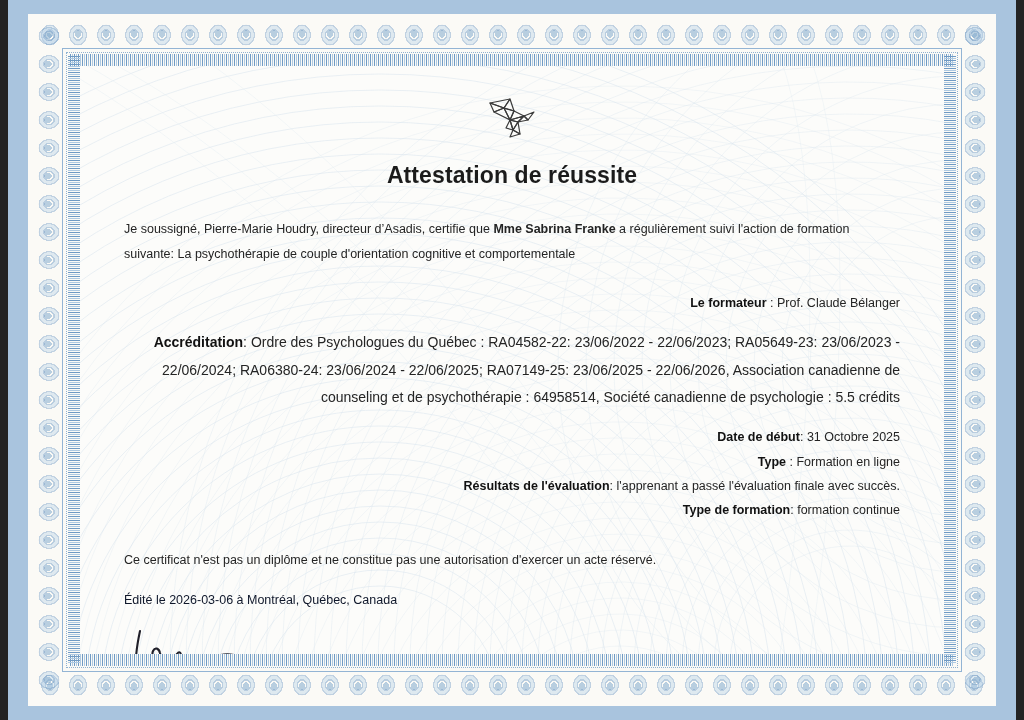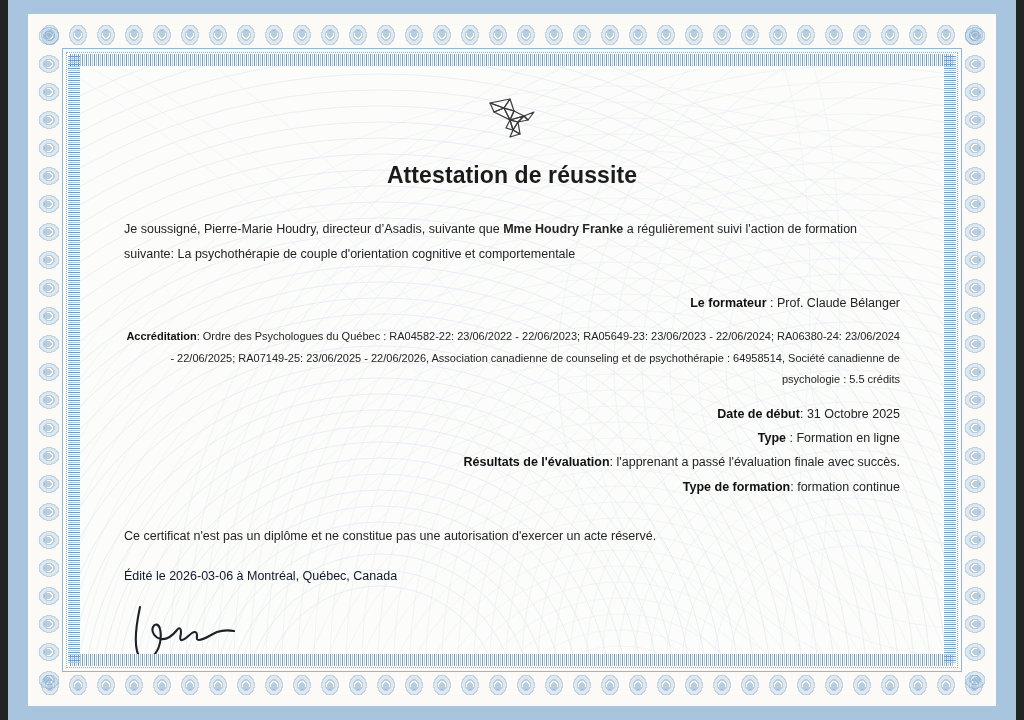--- a/index.html
+++ b/index.html
@@ -193,21 +193,21 @@
     margin-top: 24px;
     font-size: 12.5px;
     line-height: 1.95;
     color: #242424;
     text-align: right;
   }
   .details .row { margin: 0; }
   .details .k { font-weight: bold; color: #111; }
 
   .accred-line {
-    font-size: 11px;
+    font-size: 14px;
     line-height: 1.95;
     color: #242424;
   }
 
   .disclaimer {
     margin-top: 30px;
     font-size: 12.5px;
     color: #242424;
   }
   .issued {
@@ -337,21 +337,21 @@
               <path d="M30 26 L38 28 L33 36 Z"></path>
               <path d="M33 36 L38 28 L40 40 Z"></path>
               <path d="M33 36 L40 40 L30 43 Z"></path>
               <path d="M30 26 L33 36 L26 34 Z"></path>
             </g>
           </svg>
         </div>
 
         <h1 class="cert-title">Attestation de réussite</h1>
 
-        <p class="intro"><span>Je soussigné, Pierre-Marie Houdry, directeur d’Asadis, suivante que </span><b>Mme Houdry Franke</b><span> a régulièrement suivi l'action de formation suivante: La psychothérapie de couple d'orientation cognitive et comportementale</span></p>
+        <p class="intro"><span>Je soussigné, Pierre-Marie Houdry, directeur d’Asadis, certifie que </span><b>Mme Sabrina Franke</b><span> a régulièrement suivi l'action de formation suivante: La psychothérapie de couple d'orientation cognitive et comportementale</span></p>
 
         <div class="details">
 
           <p class="row"><span class="k">Le formateur</span><span> : </span><span>Prof. Claude Bélanger</span></p>
 
           <p class="accred-line"><span class="k">Accréditation</span><span>: </span><span>Ordre des Psychologues du Québec : RA04582-22: 23/06/2022 - 22/06/2023; RA05649-23: 23/06/2023 - 22/06/2024; RA06380-24: 23/06/2024 - 22/06/2025; RA07149-25: 23/06/2025 - 22/06/2026, Association canadienne de counseling et de psychothérapie : 64958514, Société canadienne de psychologie : 5.5 crédits</span></p>
 
 
           <p class="row"><span class="k">Date de début</span><span>: </span><span>31 Octobre 2025</span></p>
 

